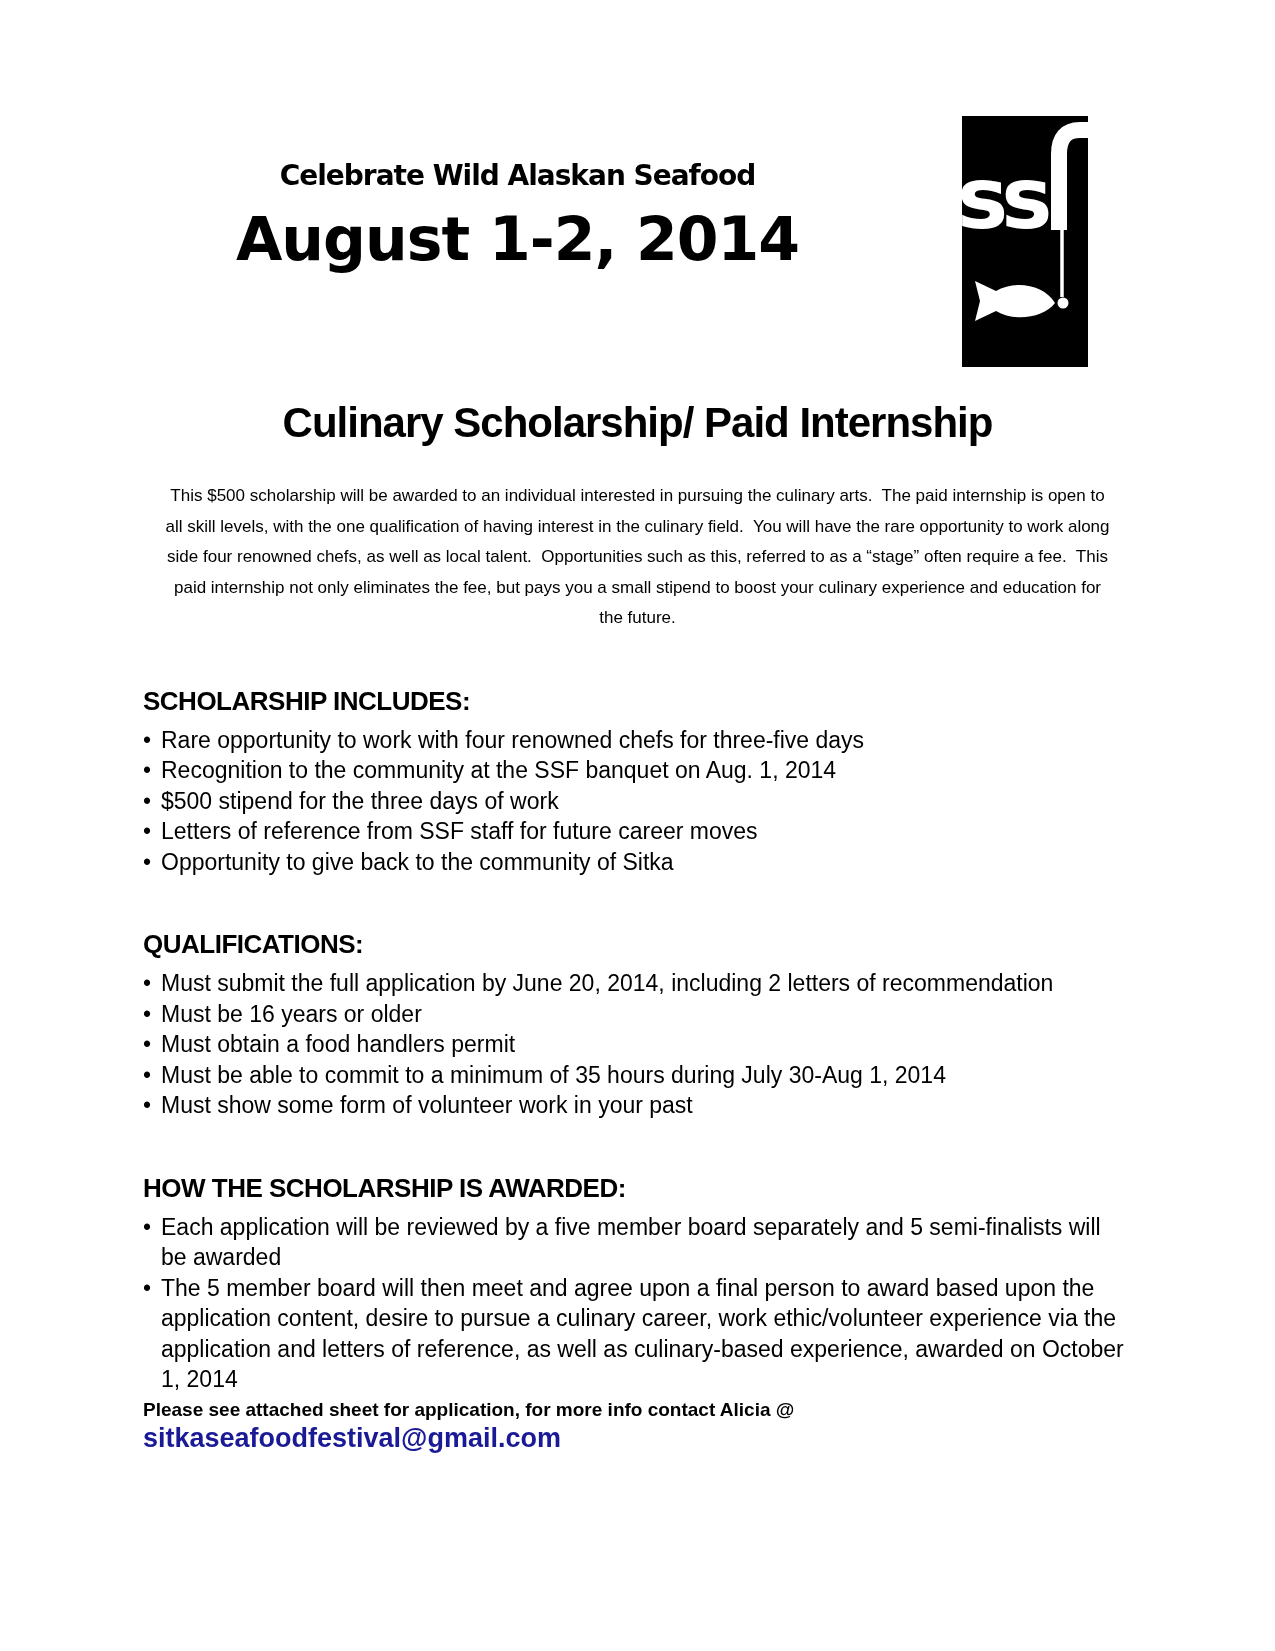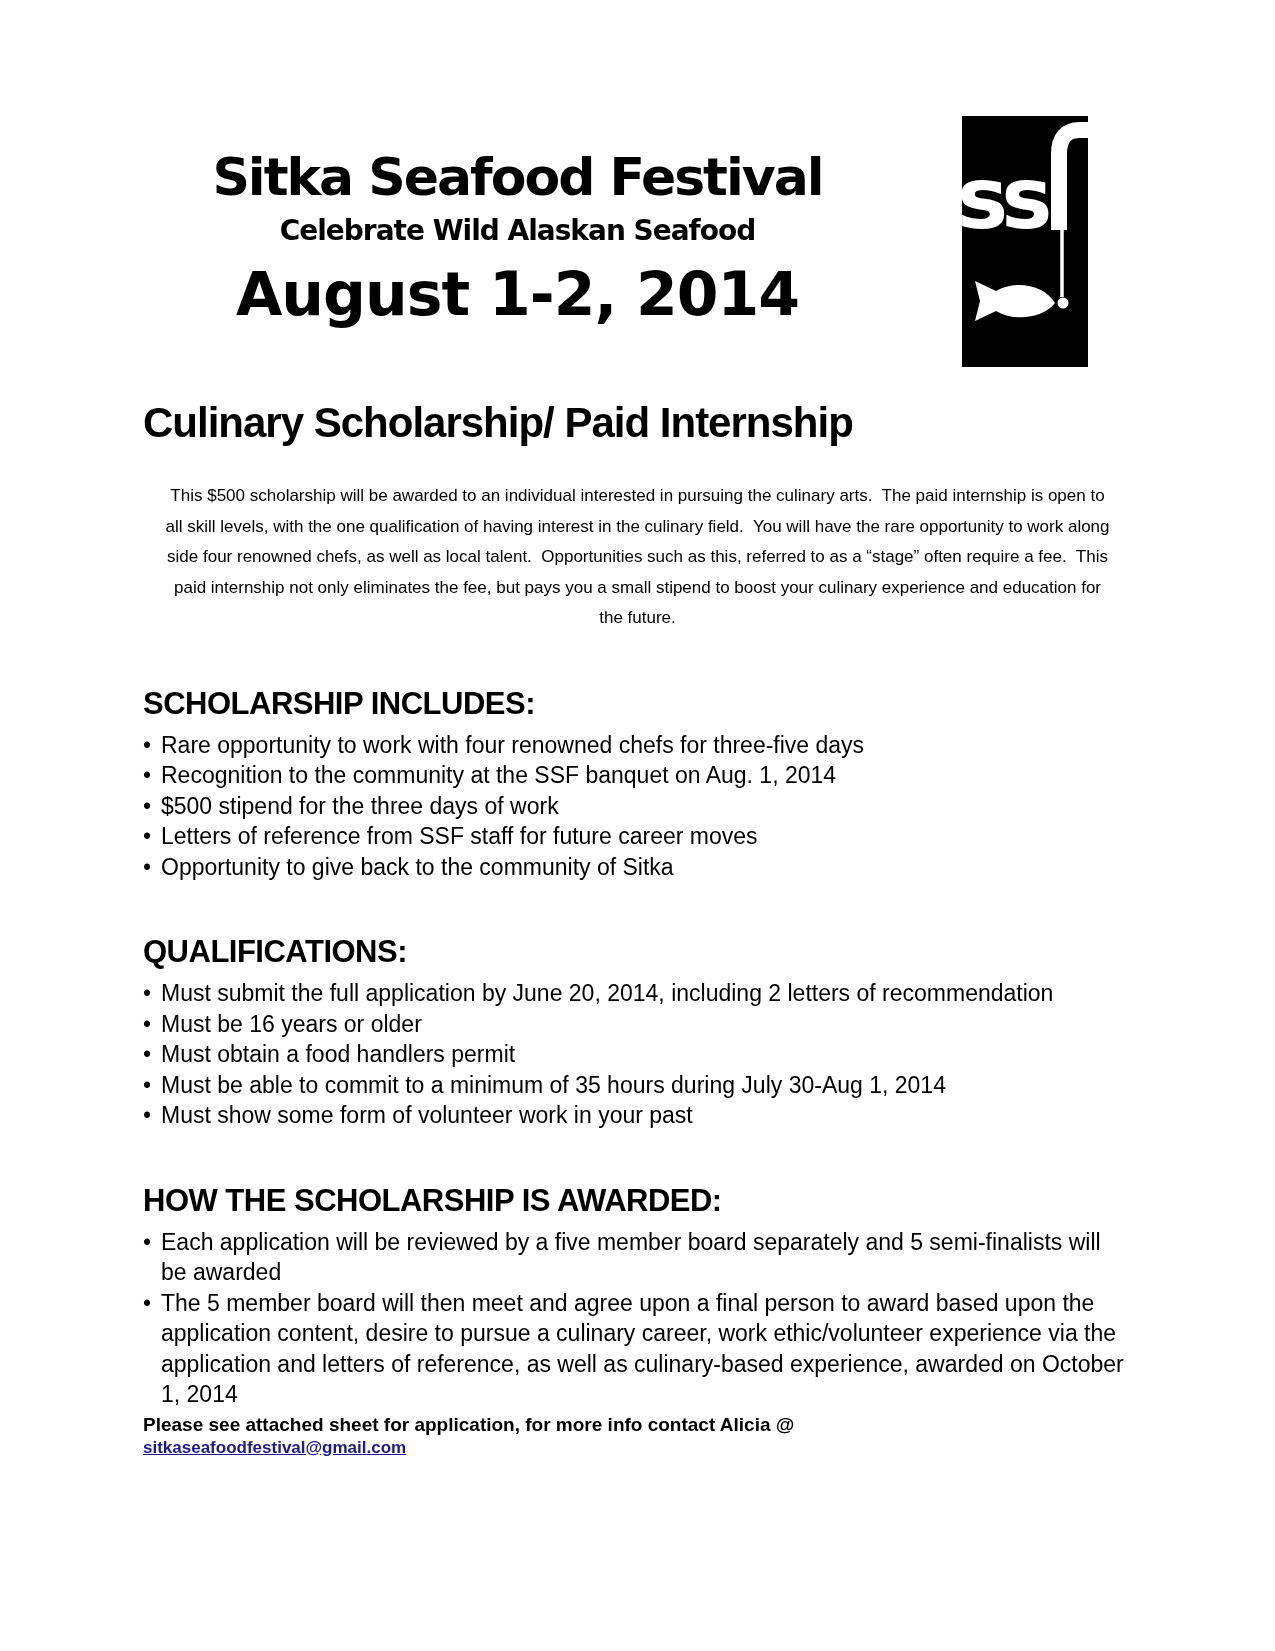--- a/index.html
+++ b/index.html
@@ -44,38 +44,39 @@
   .festival-dates {
     margin-top: 12px;
     font-size: 60px;
     font-weight: bold;
     letter-spacing: -1px;
   }
   .logo { width: 112px; height: 251px; flex: none; }
   
   .main-title {
     margin: 32px 0 0 0;
+    text-align: center;
     font-size: 42px;
     font-weight: bold;
     letter-spacing: -1px;
   }
   
   .intro {
     margin: 34px auto 0 auto;
     max-width: 945px;
     text-align: center;
     font-size: 17px;
     line-height: 30.5px;
     white-space: pre-wrap;
   }
   
   .section { margin-top: 52px; }
   .section-heading {
     margin: 0 0 8px 0;
-    font-size: 31px;
+    font-size: 26px;
     font-weight: bold;
     letter-spacing: -0.5px;
   }
   .bullets { margin: 0; padding: 0; list-style: none; }
   .bullet {
     display: flex;
     font-size: 23px;
     line-height: 30.5px;
   }
   .bullet .dot {
@@ -85,34 +86,32 @@
   .bullet .txt { flex: 1; }
   
   .footer { text-align: left; margin-top: 4px; }
   .footer-note {
     font-size: 19px;
     font-weight: bold;
   }
   .email-link {
     display: inline-block;
     margin-top: 2px;
-    font-size: 17px;
-    font-weight: bold;
-    text-decoration: underline;
+    font-size: 27px;
+    font-weight: bold;
     cursor: pointer;
   }
 </style>
 </head>
 <body>
 
 <div class="content">
 
   <header class="header">
     <div class="header-text">
-      <h1 class="festival-title">Sitka Seafood Festival</h1>
       <div class="festival-subtitle">Celebrate Wild Alaskan Seafood</div>
       <div class="festival-dates">August 1-2, 2014</div>
     </div>
     <div class="logo">
       <svg viewBox="0 0 126 251" width="126" height="251" xmlns="http://www.w3.org/2000/svg">
         <rect x="0" y="0" width="126" height="251" fill="#000000"></rect>
         <text x="-5" y="112" font-family="DejaVu Sans, sans-serif" font-size="86" font-weight="bold" fill="#ffffff" letter-spacing="-7">ss</text>
         <path d="M 97 114 L 97 38 Q 97 14 118 14 L 126 14" stroke="#ffffff" stroke-width="16" fill="none"></path>
         <line x1="100" y1="112" x2="100" y2="181" stroke="#ffffff" stroke-width="3.5"></line>
         <circle cx="101" cy="187" r="5.5" fill="#ffffff"></circle>

